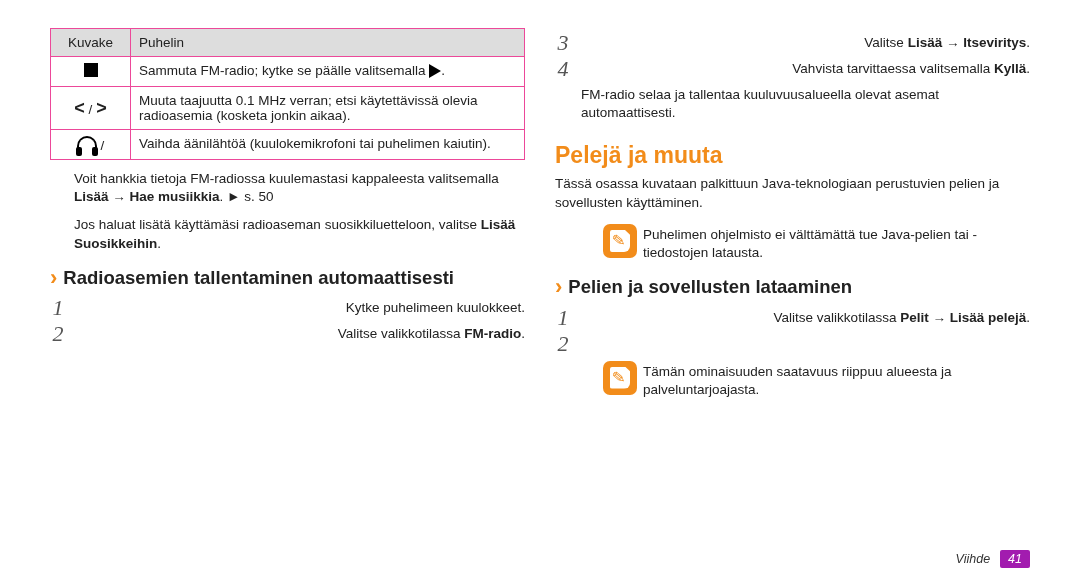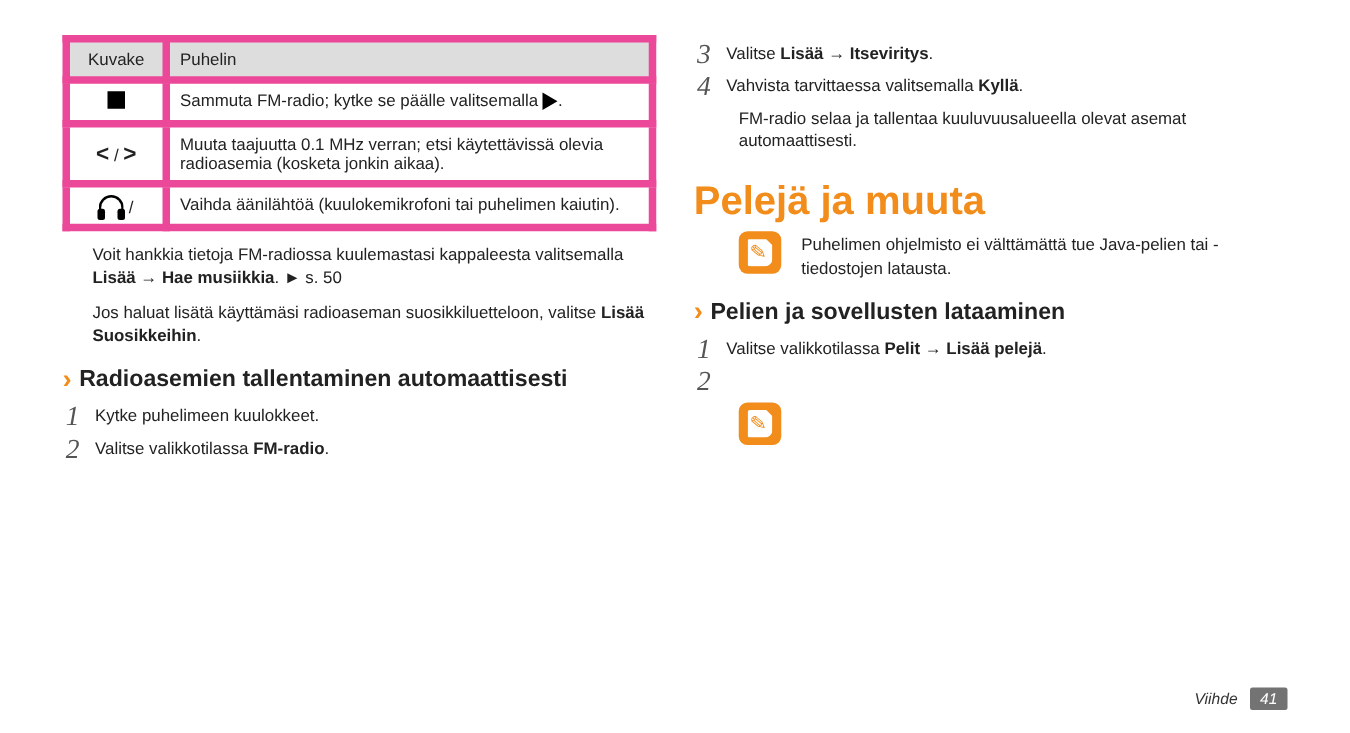--- a/index.html
+++ b/index.html
@@ -17,21 +17,21 @@
     display: flex;
     gap: 30px;
   }
   .col { flex: 1; }
   table {
     border-collapse: collapse;
     width: 100%;
     margin-bottom: 10px;
   }
   table th, table td {
-    border: 6px solid #ec4899;
+    border: 1px solid #ec4899;
     padding: 6px 8px;
     text-align: left;
     vertical-align: top;
     font-size: 13.5px;
     font-weight: normal;
   }
   table th {
     background: #ddd;
   }
   .icon-cell {
@@ -86,21 +86,21 @@
     gap: 6px;
     line-height: 1.2;
   }
   .chev-heading .chev {
     color: #f28c1a;
     font-size: 22px;
     line-height: 1.0;
     font-weight: bold;
   }
   .section-title {
-    font-size: 32px;
+    font-size: 23px;
     color: #f28c1a;
     font-weight: 600;
     margin: 20px 0 6px 0;
   }
   .section-desc {
     font-size: 13.5px;
     line-height: 1.35;
     margin-bottom: 12px;
   }
   .num-item {
@@ -112,26 +112,26 @@
   }
   .num {
     font-family: "Times New Roman", serif;
     font-style: italic;
     font-size: 22px;
     color: #555;
     width: 16px;
     text-align: center;
     line-height: 1.0;
   }
-  .num-text { flex: 1; padding-top: 2px; }
+  .num-text { flex: 1; padding-top: 2px; text-align: right; }
   .note-row {
     display: flex;
     align-items: flex-start;
-    gap: 16px;
-    margin: 6px 0 10px 0;
+    gap: 6px;
+    margin: 6px 0 10px 12px;
     padding-left: 36px;
   }
   .note-icon {
     width: 34px; height: 34px;
     background: #f28c1a;
     border-radius: 7px;
     position: relative;
     flex-shrink: 0;
   }
   .note-icon::before {
@@ -158,21 +158,21 @@
     right: 50px;
     display: flex;
     align-items: center;
     gap: 10px;
     font-size: 12.5px;
     font-style: italic;
     color: #333;
     margin-left: 16px;
   }
   .page-badge {
-    background: #737373;
+    background: #a21caf;
     color: #fff;
     font-style: italic;
     font-size: 12.5px;
     padding: 2px 8px;
     border-radius: 2px;
   }
   b { font-weight: bold; }
 </style>
 </head>
 <body>
@@ -233,23 +233,24 @@
       <div class="num-text">
         <span>Valitse </span><b>Lisää</b><span> → </span><b>Itseviritys</b><span>.</span>
       </div>
     </div>
     <div class="num-item">
       <div class="num">4</div>
       <div class="num-text">
         <span>Vahvista tarvittaessa valitsemalla </span><b>Kyllä</b><span>.</span>
       </div>
     </div>
-    <p class="para-plain" style="margin-left:36px">FM-radio selaa ja tallentaa kuuluvuusalueella olevat asemat automaattisesti.</p>
+    <p class="para-plain" style="margin-left:26px">FM-radio selaa ja tallentaa kuuluvuusalueella olevat asemat automaattisesti.</p>
 
     <h2 class="section-title">Pelejä ja muuta</h2>
+    <p class="section-desc">Tässä osassa kuvataan palkittuun Java-teknologiaan perustuvien pelien ja sovellusten käyttäminen.</p>
 
     <div class="note-row">
       <div class="note-icon"></div>
       <div class="note-text">Puhelimen ohjelmisto ei välttämättä tue Java-pelien tai -tiedostojen latausta.</div>
     </div>
 
     <div class="chev-heading">
       <span class="chev">›</span>
       <span>Pelien ja sovellusten lataaminen</span>
     </div>
@@ -260,20 +261,21 @@
         <span>Valitse valikkotilassa </span><b>Pelit</b><span> → </span><b>Lisää pelejä</b><span>.</span>
       </div>
     </div>
 
     <div class="num-item">
       <div class="num">2</div>
     </div>
 
     <div class="note-row">
       <div class="note-icon"></div>
+      <div class="note-text">Tämän ominaisuuden saatavuus riippuu alueesta ja palveluntarjoajasta.</div>
     </div>
   </div>
 </div>
 
 <div class="footer">
   <span>Viihde</span>
   <span class="page-badge">41</span>
 </div>
 
 </body></html>

